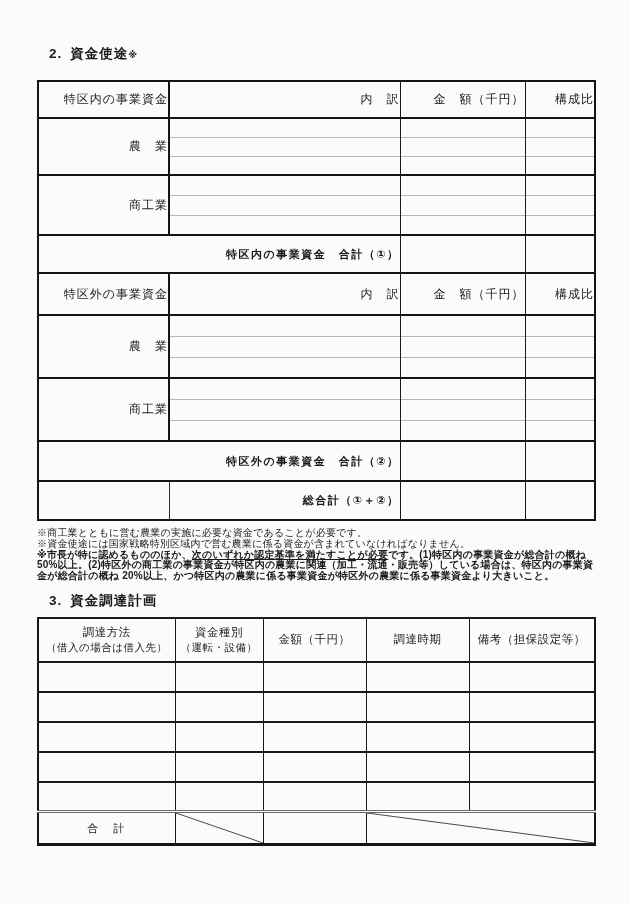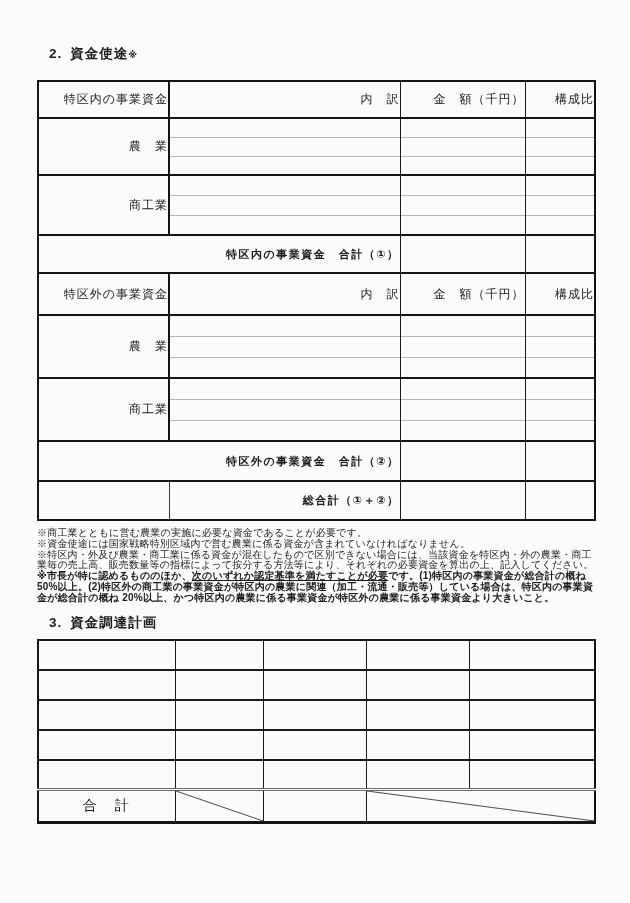--- a/index.html
+++ b/index.html
@@ -64,21 +64,21 @@
   }
   .t2 tr.hrow{height:44px;}
   .t2 tr.drow{height:30px;}
   .t2 tr.srow{height:33px;}
   .t2 tr.srow td{border-top:3px double #6a6a6a;}
   .t2 .h2l div{line-height:15px;}
   .t2 .h2l .l2{font-size:10.5px;}
   .t2 td.diag{position:relative;}
   .t2 td.diag svg{position:absolute;left:0;top:0;width:100%;height:100%;display:block;}
   .t2 td.diag line{stroke:#4a4a4a;stroke-width:1;}
-  .t2 .sumlbl{font-size:14px;letter-spacing:2px;}
+  .t2 .sumlbl{font-size:11px;letter-spacing:2px;}
 </style>
 </head>
 <body>
 
 <div class="page">
 
   <div class="sec-title">
     <span class="num">2.</span><span>資金使途</span><span class="kome">※</span>
   </div>
 
@@ -181,37 +181,49 @@
         <td class="totlbl">総合計（①＋②）</td>
         <td></td>
         <td></td>
       </tr>
     </tbody>
   </table>
 
   <div class="notes">
     <p>※商工業とともに営む農業の実施に必要な資金であることが必要です。</p>
     <p>※資金使途には国家戦略特別区域内で営む農業に係る資金が含まれていなければなりません。</p>
-    <p>※特区内・外及び農業・商工業に係る資金が混在したもので区別できない場合には、当該資金を特区内・外の農業・商工業毎の売上高、販売数量等の指標によって按分する方法等により、それぞれの必要資金を算出の上、記入してください。</p>
     <p class="bold"><span>※市長が特に認めるもののほか、</span><span class="ul">次のいずれか認定基準を満たすことが必要</span><span>です。(1)特区内の事業資金が総合計の概ね 50%以上。(2)特区外の商工業の事業資金が特区内の農業に関連（加工・流通・販売等）している場合は、特区内の事業資金が総合計の概ね 20%以上、かつ特区内の農業に係る事業資金が特区外の農業に係る事業資金より大きいこと。</span></p>
   </div>
 
   <div class="sec-title sec3">
     <span class="num">3.</span><span>資金調達計画</span>
   </div>
 
   <table class="t2">
     <colgroup>
       <col style="width:137px">
         <col style="width:88px">
         <col style="width:103px">
         <col style="width:103px">
         <col style="width:126px">
     </colgroup>
     <tbody>
+      <tr class="hrow">
+        <td class="h2l">
+          <div class="l1">調達方法</div>
+          <div class="l2">（借入の場合は借入先）</div>
+        </td>
+        <td class="h2l">
+          <div class="l1">資金種別</div>
+          <div class="l2">（運転・設備）</div>
+        </td>
+        <td>金額（千円）</td>
+        <td>調達時期</td>
+        <td>備考（担保設定等）</td>
+      </tr>
       <tr class="drow">
         <td></td>
         <td></td>
         <td></td>
         <td></td>
         <td></td>
       </tr>
       <tr class="drow">
         <td></td>
         <td></td>

